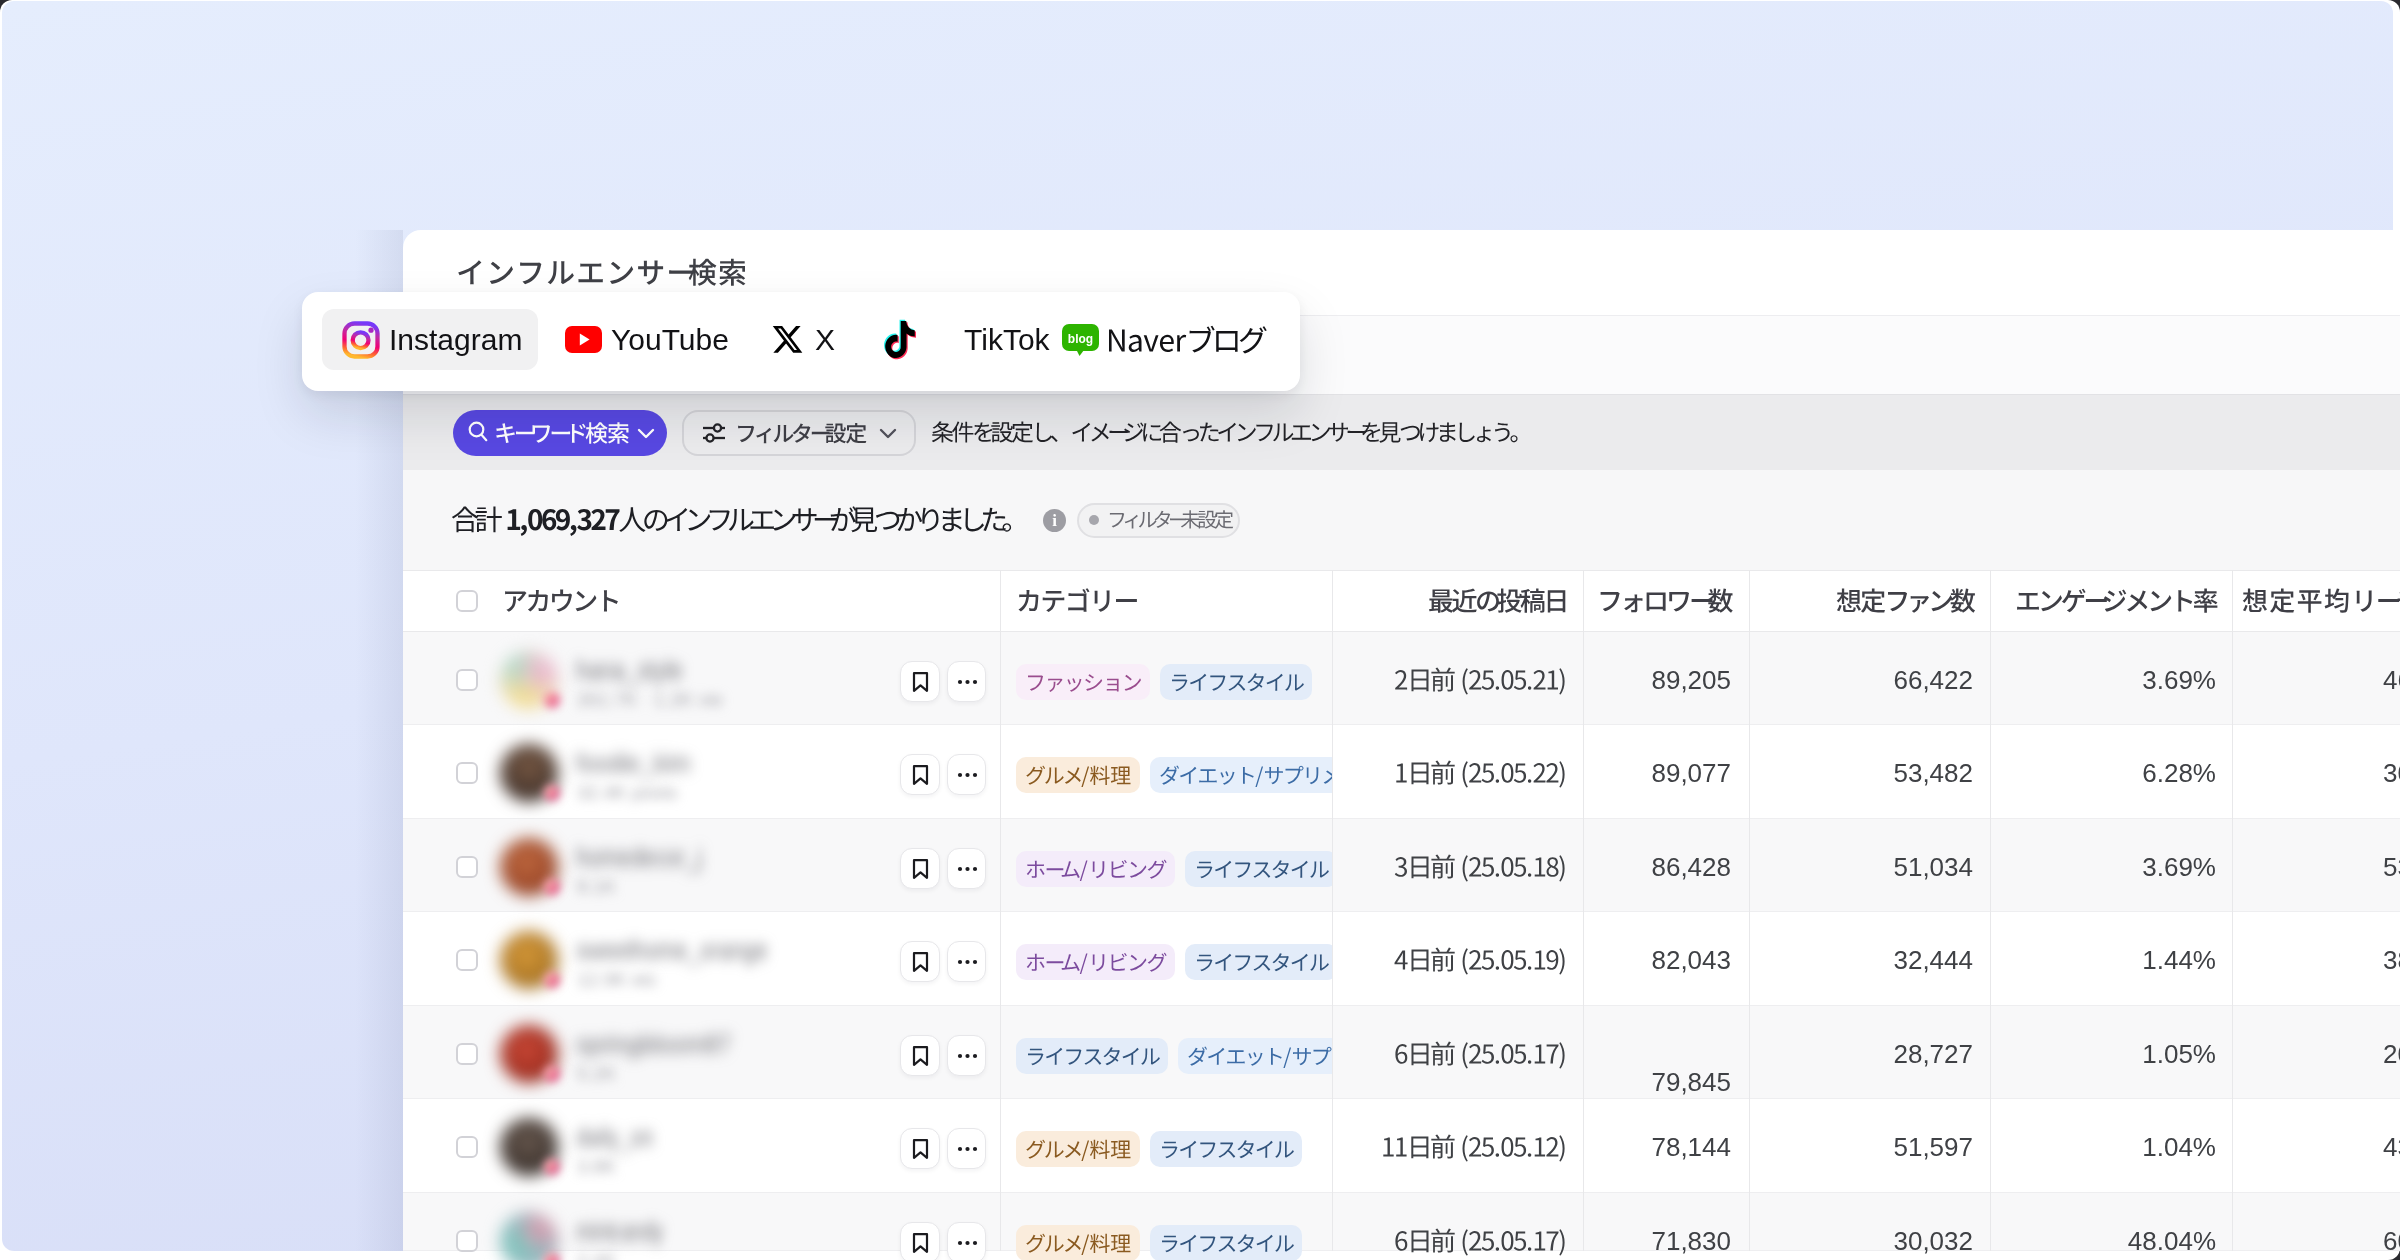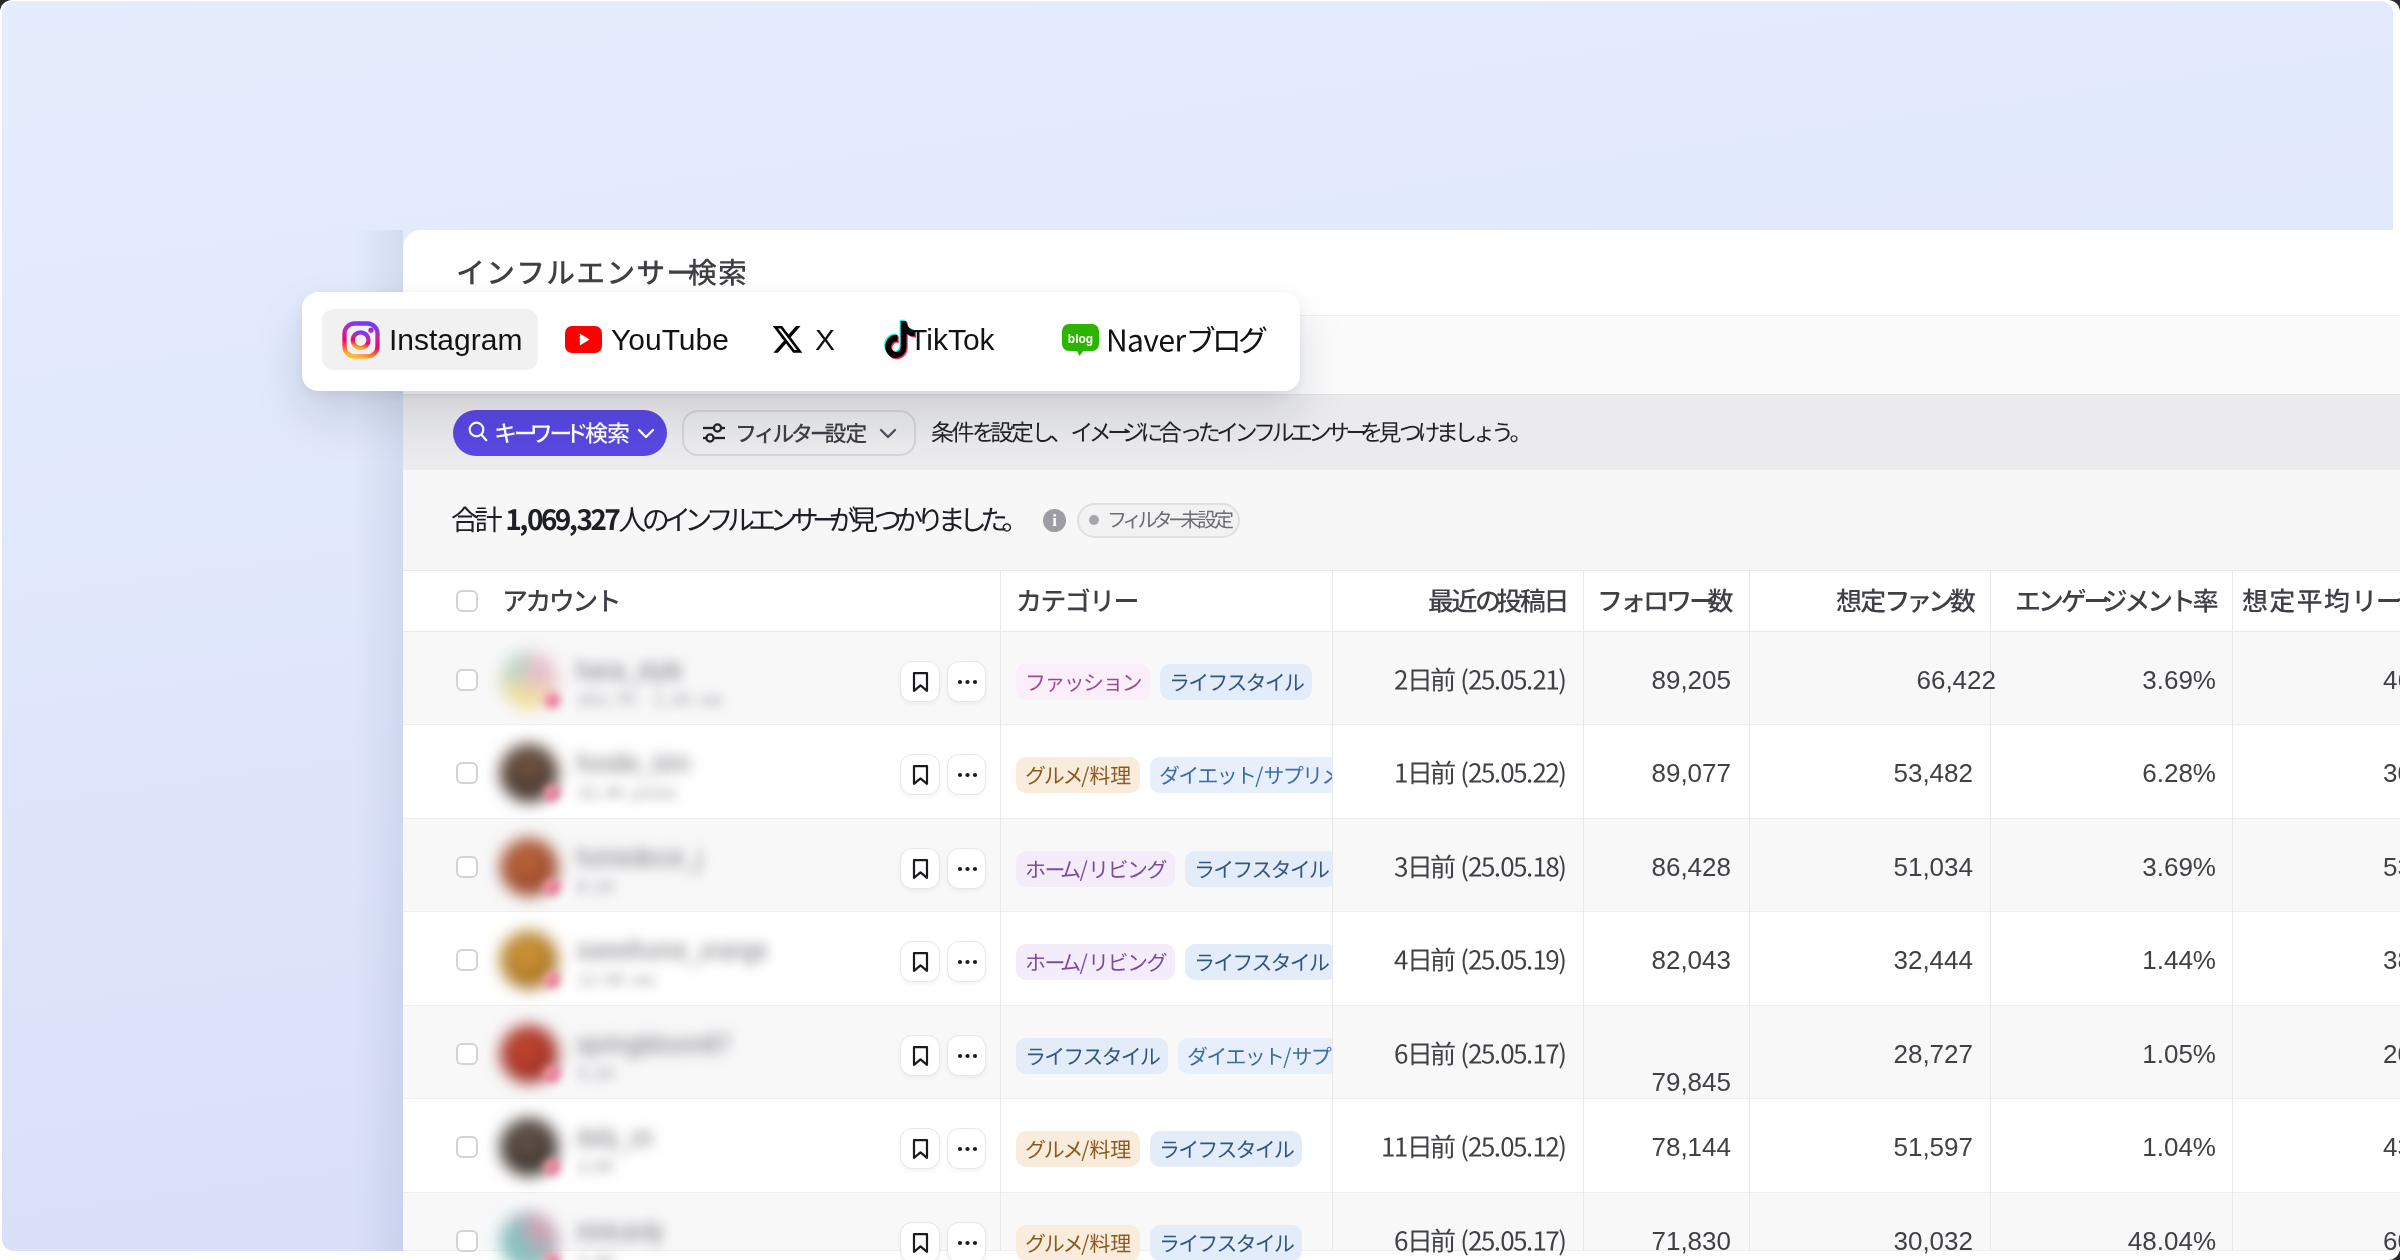--- a/index.html
+++ b/index.html
@@ -85,21 +85,21 @@
 <div class="lbl" style="left:611px;top:324px">YouTube</div>
 <svg class="t" style="left:771px;top:325px;z-index:12" width="33" height="31" viewBox="0 0 24 22.6">
 <path d="M18.244 0.75h3.308l-7.227 8.26 8.502 11.24H16.17l-5.214-6.817L4.99 20.25H1.68l7.73-8.835L1.254 0.75H8.08l4.713 6.231zm-1.161 17.52h1.833L7.084 2.626H5.117z" fill="#000"></path>
   </svg>
 <div class="lbl" style="left:815px;top:324px">X</div>
 <svg class="t" style="left:883px;top:321px;z-index:12" width="34" height="37" viewBox="0 0 24 24" preserveAspectRatio="none">
 <path d="M12.525.02c1.31-.02 2.61-.01 3.91-.02.08 1.53.63 3.09 1.75 4.17 1.12 1.11 2.7 1.62 4.24 1.79v4.03c-1.44-.05-2.89-.35-4.2-.97-.57-.26-1.1-.59-1.62-.93-.01 2.92.01 5.84-.02 8.75-.08 1.4-.54 2.79-1.35 3.94-1.31 1.92-3.58 3.17-5.91 3.21-1.43.08-2.86-.31-4.08-1.03-2.02-1.19-3.44-3.37-3.65-5.71-.02-.5-.03-1-.01-1.49.18-1.9 1.12-3.72 2.58-4.96 1.66-1.44 3.98-2.13 6.15-1.72.02 1.48-.04 2.96-.04 4.44-.99-.32-2.15-.23-3.02.37-.63.41-1.11 1.04-1.36 1.75-.21.51-.15 1.07-.14 1.61.24 1.64 1.82 3.02 3.5 2.87 1.12-.01 2.19-.66 2.77-1.61.19-.33.4-.67.41-1.06.1-1.79.06-3.57.07-5.36.01-4.03-.01-8.05.02-12.07z" fill="#25F4EE" transform="translate(-0.85,-0.8)"></path>
 <path d="M12.525.02c1.31-.02 2.61-.01 3.91-.02.08 1.53.63 3.09 1.75 4.17 1.12 1.11 2.7 1.62 4.24 1.79v4.03c-1.44-.05-2.89-.35-4.2-.97-.57-.26-1.1-.59-1.62-.93-.01 2.92.01 5.84-.02 8.75-.08 1.4-.54 2.79-1.35 3.94-1.31 1.92-3.58 3.17-5.91 3.21-1.43.08-2.86-.31-4.08-1.03-2.02-1.19-3.44-3.37-3.65-5.71-.02-.5-.03-1-.01-1.49.18-1.9 1.12-3.72 2.58-4.96 1.66-1.44 3.98-2.13 6.15-1.72.02 1.48-.04 2.96-.04 4.44-.99-.32-2.15-.23-3.02.37-.63.41-1.11 1.04-1.36 1.75-.21.51-.15 1.07-.14 1.61.24 1.64 1.82 3.02 3.5 2.87 1.12-.01 2.19-.66 2.77-1.61.19-.33.4-.67.41-1.06.1-1.79.06-3.57.07-5.36.01-4.03-.01-8.05.02-12.07z" fill="#FE2C55" transform="translate(0.85,0.85)"></path>
 <path d="M12.525.02c1.31-.02 2.61-.01 3.91-.02.08 1.53.63 3.09 1.75 4.17 1.12 1.11 2.7 1.62 4.24 1.79v4.03c-1.44-.05-2.89-.35-4.2-.97-.57-.26-1.1-.59-1.62-.93-.01 2.92.01 5.84-.02 8.75-.08 1.4-.54 2.79-1.35 3.94-1.31 1.92-3.58 3.17-5.91 3.21-1.43.08-2.86-.31-4.08-1.03-2.02-1.19-3.44-3.37-3.65-5.71-.02-.5-.03-1-.01-1.49.18-1.9 1.12-3.72 2.58-4.96 1.66-1.44 3.98-2.13 6.15-1.72.02 1.48-.04 2.96-.04 4.44-.99-.32-2.15-.23-3.02.37-.63.41-1.11 1.04-1.36 1.75-.21.51-.15 1.07-.14 1.61.24 1.64 1.82 3.02 3.5 2.87 1.12-.01 2.19-.66 2.77-1.61.19-.33.4-.67.41-1.06.1-1.79.06-3.57.07-5.36.01-4.03-.01-8.05.02-12.07z" fill="#000"></path>
 </svg>
-<div class="lbl" style="left:909px;top:324px">TikTok</div>
+<div class="lbl" style="left:964px;top:324px">TikTok</div>
 <svg class="t" style="left:1062px;top:324px;z-index:12" width="37" height="33" viewBox="0 0 37 33">
 <rect width="37" height="27" rx="7" fill="#2DB400"></rect>
 <path d="M14.5 26 L22 26 L17.5 32 Z" fill="#2DB400"></path>
 <text x="18.5" y="18.6" text-anchor="middle" font-family="Liberation Sans, sans-serif" font-weight="bold" font-size="12" fill="#fff">blog</text>
   </svg>
 <svg class="t" style="left:1106.0px;top:313.6px;z-index:12" width="162" height="39" viewBox="0 0 162 39">
     <path d="M3.0 0.0V-22.0H5.9L13.9 -8.1L16.3 -3.6H16.4Q16.3 -5.3 16.1 -7.1Q16.0 -8.8 16.0 -10.6V-22.0H18.7V0.0H15.8L7.8 -13.9L5.4 -18.4H5.3Q5.4 -16.7 5.5 -15.0Q5.6 -13.3 5.6 -11.5V0.0Z M27.5 0.4Q26.1 0.4 25.0 -0.1Q24.0 -0.7 23.3 -1.7Q22.7 -2.8 22.7 -4.2Q22.7 -6.9 25.1 -8.3Q27.5 -9.7 32.7 -10.3Q32.7 -11.4 32.4 -12.3Q32.2 -13.3 31.4 -13.8Q30.7 -14.4 29.4 -14.4Q27.9 -14.4 26.7 -13.9Q25.5 -13.3 24.5 -12.7L23.4 -14.6Q24.2 -15.1 25.2 -15.6Q26.1 -16.0 27.3 -16.4Q28.5 -16.7 29.8 -16.7Q31.8 -16.7 33.0 -15.9Q34.3 -15.0 34.9 -13.5Q35.5 -12.0 35.5 -10.0V0.0H33.2L33.0 -1.9H32.9Q31.7 -1.0 30.4 -0.3Q29.0 0.4 27.5 0.4ZM28.2 -1.8Q29.4 -1.8 30.5 -2.4Q31.5 -2.9 32.7 -4.0V-8.5Q30.0 -8.2 28.4 -7.6Q26.8 -7.1 26.1 -6.3Q25.4 -5.5 25.4 -4.4Q25.4 -3.0 26.2 -2.4Q27.0 -1.8 28.2 -1.8Z M43.6 0.0 37.7 -16.3H40.5L43.6 -7.0Q44.0 -5.8 44.4 -4.6Q44.7 -3.4 45.1 -2.2H45.2Q45.6 -3.4 46.0 -4.6Q46.4 -5.8 46.7 -7.0L49.8 -16.3H52.5L46.8 0.0Z M61.7 0.4Q59.6 0.4 57.8 -0.6Q56.0 -1.6 55.0 -3.5Q53.9 -5.5 53.9 -8.1Q53.9 -10.1 54.5 -11.7Q55.1 -13.3 56.2 -14.4Q57.2 -15.5 58.5 -16.1Q59.9 -16.7 61.3 -16.7Q63.3 -16.7 64.8 -15.8Q66.2 -14.8 67.0 -13.1Q67.8 -11.4 67.8 -9.1Q67.8 -8.6 67.7 -8.2Q67.7 -7.8 67.6 -7.5H56.7Q56.7 -5.8 57.4 -4.5Q58.1 -3.2 59.3 -2.5Q60.5 -1.8 62.1 -1.8Q63.3 -1.8 64.2 -2.1Q65.2 -2.5 66.1 -3.1L67.1 -1.3Q66.0 -0.6 64.7 -0.1Q63.4 0.4 61.7 0.4ZM56.6 -9.5H65.3Q65.3 -11.9 64.3 -13.2Q63.2 -14.5 61.3 -14.5Q60.2 -14.5 59.1 -13.9Q58.1 -13.3 57.5 -12.2Q56.8 -11.1 56.6 -9.5Z M71.2 0.0V-16.3H73.5L73.7 -13.3H73.8Q74.7 -14.9 75.9 -15.8Q77.1 -16.7 78.4 -16.7Q79.0 -16.7 79.4 -16.6Q79.8 -16.5 80.2 -16.4L79.7 -14.0Q79.2 -14.1 78.9 -14.2Q78.6 -14.2 78.1 -14.2Q77.1 -14.2 75.9 -13.4Q74.8 -12.5 74.0 -10.5V0.0Z M102.4 -24.9Q102.7 -24.4 103.2 -23.7Q103.6 -23.0 104.1 -22.3Q104.5 -21.6 104.8 -21.0L103.1 -20.2Q102.8 -20.9 102.4 -21.6Q102.0 -22.3 101.6 -23.0Q101.1 -23.7 100.7 -24.3ZM106.2 -25.7Q106.6 -25.2 107.1 -24.5Q107.5 -23.8 108.0 -23.1Q108.4 -22.3 108.7 -21.7L107.0 -21.0Q106.5 -21.9 105.9 -23.1Q105.2 -24.2 104.6 -25.0ZM105.1 -19.5Q104.9 -19.2 104.8 -18.9Q104.7 -18.5 104.6 -18.0Q104.4 -16.9 104.0 -15.4Q103.6 -14.0 103.1 -12.5Q102.5 -11.0 101.8 -9.5Q101.0 -8.1 100.2 -7.0Q98.8 -5.2 97.1 -3.7Q95.4 -2.2 93.3 -1.0Q91.1 0.2 88.4 1.1L86.3 -1.2Q89.2 -1.9 91.4 -3.0Q93.5 -4.1 95.1 -5.4Q96.8 -6.8 98.0 -8.4Q99.1 -9.8 99.9 -11.5Q100.7 -13.2 101.2 -15.0Q101.7 -16.7 101.9 -18.2Q101.5 -18.2 100.3 -18.2Q99.2 -18.2 97.6 -18.2Q96.0 -18.2 94.3 -18.2Q92.5 -18.2 90.9 -18.2Q89.4 -18.2 88.2 -18.2Q87.0 -18.2 86.6 -18.2Q85.7 -18.2 84.9 -18.2Q84.2 -18.1 83.6 -18.1V-20.7Q84.0 -20.7 84.5 -20.7Q85.0 -20.6 85.6 -20.6Q86.1 -20.5 86.6 -20.5Q87.0 -20.5 87.9 -20.5Q88.8 -20.5 90.1 -20.5Q91.4 -20.5 92.8 -20.5Q94.3 -20.5 95.7 -20.5Q97.1 -20.5 98.4 -20.5Q99.6 -20.5 100.5 -20.5Q101.4 -20.5 101.7 -20.5Q102.0 -20.5 102.4 -20.6Q102.8 -20.6 103.3 -20.7Z M110.2 -20.6Q111.1 -20.5 111.7 -20.5Q112.3 -20.5 112.9 -20.5Q113.2 -20.5 114.2 -20.5Q115.1 -20.5 116.5 -20.5Q117.9 -20.5 119.4 -20.5Q121.0 -20.5 122.5 -20.5Q124.1 -20.5 125.4 -20.5Q126.8 -20.5 127.7 -20.5Q128.7 -20.5 129.0 -20.5Q129.5 -20.5 130.2 -20.5Q130.9 -20.5 131.6 -20.5Q131.6 -20.0 131.6 -19.4Q131.5 -18.8 131.5 -18.2Q131.5 -17.9 131.5 -17.0Q131.5 -16.1 131.5 -14.9Q131.5 -13.6 131.5 -12.2Q131.5 -10.7 131.5 -9.3Q131.5 -7.8 131.5 -6.6Q131.5 -5.4 131.5 -4.5Q131.5 -3.7 131.5 -3.4Q131.5 -3.1 131.6 -2.5Q131.6 -2.0 131.6 -1.4Q131.6 -0.8 131.6 -0.4Q131.6 0.1 131.6 0.2H129.0Q129.0 0.0 129.0 -0.5Q129.1 -1.1 129.1 -1.8Q129.1 -2.5 129.1 -3.1Q129.1 -3.3 129.1 -4.3Q129.1 -5.2 129.1 -6.6Q129.1 -7.9 129.1 -9.5Q129.1 -11.1 129.1 -12.6Q129.1 -14.1 129.1 -15.4Q129.1 -16.6 129.1 -17.4Q129.1 -18.1 129.1 -18.1H112.7Q112.7 -18.1 112.7 -17.4Q112.7 -16.6 112.7 -15.4Q112.7 -14.1 112.7 -12.6Q112.7 -11.1 112.7 -9.5Q112.7 -8.0 112.7 -6.6Q112.7 -5.3 112.7 -4.3Q112.7 -3.4 112.7 -3.1Q112.7 -2.7 112.7 -2.2Q112.7 -1.7 112.7 -1.2Q112.7 -0.7 112.7 -0.3Q112.7 0.0 112.7 0.2H110.2Q110.2 0.0 110.2 -0.4Q110.2 -0.8 110.2 -1.4Q110.2 -1.9 110.2 -2.5Q110.2 -3.0 110.2 -3.4Q110.2 -3.7 110.2 -4.6Q110.2 -5.4 110.2 -6.7Q110.2 -8.0 110.2 -9.4Q110.2 -10.9 110.2 -12.3Q110.2 -13.8 110.2 -15.0Q110.2 -16.3 110.2 -17.1Q110.2 -18.0 110.2 -18.2Q110.2 -18.7 110.2 -19.4Q110.2 -20.0 110.2 -20.6ZM130.1 -3.9V-1.5H111.5V-3.9Z M154.9 -24.0Q155.2 -23.5 155.7 -22.7Q156.1 -22.0 156.6 -21.3Q157.0 -20.5 157.3 -19.9L155.7 -19.2Q155.2 -20.1 154.5 -21.3Q153.9 -22.5 153.3 -23.3ZM158.1 -25.2Q158.6 -24.7 159.0 -23.9Q159.5 -23.2 159.9 -22.4Q160.4 -21.7 160.7 -21.1L159.0 -20.4Q158.6 -21.4 157.9 -22.5Q157.2 -23.7 156.6 -24.5ZM156.8 -18.0Q156.7 -17.7 156.5 -17.3Q156.3 -16.8 156.2 -16.4Q155.8 -14.9 155.0 -13.1Q154.3 -11.4 153.2 -9.6Q152.2 -7.7 150.8 -6.1Q148.8 -3.6 145.9 -1.6Q143.1 0.5 138.9 2.1L136.7 0.1Q139.5 -0.7 141.7 -1.9Q143.9 -3.0 145.6 -4.4Q147.3 -5.8 148.7 -7.4Q149.9 -8.8 150.8 -10.5Q151.8 -12.1 152.5 -13.8Q153.2 -15.4 153.5 -16.8H142.4L143.3 -19.0Q143.7 -19.0 144.7 -19.0Q145.7 -19.0 146.9 -19.0Q148.2 -19.0 149.5 -19.0Q150.7 -19.0 151.7 -19.0Q152.6 -19.0 152.9 -19.0Q153.5 -19.0 154.0 -19.0Q154.5 -19.1 154.9 -19.2ZM146.8 -22.6Q146.4 -22.0 146.1 -21.3Q145.7 -20.6 145.5 -20.2Q144.6 -18.6 143.2 -16.7Q141.9 -14.8 140.0 -12.9Q138.2 -11.0 135.7 -9.4L133.7 -11.0Q135.6 -12.1 137.1 -13.5Q138.7 -14.8 139.8 -16.2Q141.0 -17.6 141.8 -18.8Q142.6 -20.1 143.1 -21.1Q143.3 -21.5 143.6 -22.2Q143.9 -22.9 144.0 -23.5Z" fill="#131316" transform="translate(0,37.50)"></path>
   </svg>
 <div style="position:absolute;left:453px;top:410px;width:214px;height:46px;border-radius:23px;background:#5848e2;z-index:5"></div>
 <svg class="t" style="left:467px;top:420px;z-index:6" width="24" height="25" viewBox="0 0 24 25">
@@ -163,21 +163,21 @@
     </svg>
     <div style="position:absolute;left:159px;top:0;width:152px;height:36px;border-radius:10px;background:#e3ecf9"></div>
     <svg style="position:absolute;left:168.0px;top:-0.5px;overflow:visible" width="138" height="28" viewBox="0 0 138 28">
       <path d="M4.9 -15.6Q5.3 -15.6 5.8 -15.6Q6.2 -15.5 6.7 -15.5Q7.1 -15.5 7.9 -15.5Q8.7 -15.5 9.8 -15.5Q10.8 -15.5 11.9 -15.5Q12.9 -15.5 13.8 -15.5Q14.6 -15.5 15.0 -15.5Q15.5 -15.5 16.0 -15.6Q16.5 -15.6 16.9 -15.6V-13.9Q16.5 -13.9 16.0 -13.9Q15.5 -14.0 15.0 -14.0Q14.6 -14.0 13.8 -14.0Q13.0 -14.0 11.9 -14.0Q10.8 -14.0 9.8 -14.0Q8.7 -14.0 7.9 -14.0Q7.1 -14.0 6.7 -14.0Q6.3 -14.0 5.8 -13.9Q5.3 -13.9 4.9 -13.9ZM18.4 -10.1Q18.4 -10.0 18.3 -9.8Q18.2 -9.6 18.2 -9.5Q17.7 -7.9 17.0 -6.4Q16.3 -4.8 15.1 -3.5Q13.4 -1.7 11.5 -0.7Q9.6 0.3 7.6 0.9L6.3 -0.6Q8.5 -1.1 10.4 -2.1Q12.3 -3.1 13.7 -4.5Q14.6 -5.5 15.3 -6.7Q15.9 -8.0 16.2 -9.1Q15.9 -9.1 15.3 -9.1Q14.7 -9.1 13.7 -9.1Q12.8 -9.1 11.7 -9.1Q10.7 -9.1 9.6 -9.1Q8.5 -9.1 7.6 -9.1Q6.7 -9.1 6.0 -9.1Q5.3 -9.1 5.0 -9.1Q4.6 -9.1 4.1 -9.1Q3.5 -9.1 3.0 -9.0V-10.8Q3.6 -10.8 4.1 -10.7Q4.6 -10.7 5.0 -10.7Q5.3 -10.7 5.9 -10.7Q6.6 -10.7 7.5 -10.7Q8.4 -10.7 9.5 -10.7Q10.5 -10.7 11.6 -10.7Q12.7 -10.7 13.6 -10.7Q14.5 -10.7 15.2 -10.7Q15.9 -10.7 16.1 -10.7Q16.4 -10.7 16.8 -10.7Q17.1 -10.8 17.2 -10.8Z M21.0 -7.6Q23.7 -8.3 26.0 -9.4Q28.4 -10.4 30.1 -11.5Q31.2 -12.2 32.3 -13.0Q33.3 -13.8 34.2 -14.7Q35.2 -15.6 35.9 -16.4L37.3 -15.1Q36.4 -14.2 35.3 -13.3Q34.3 -12.4 33.2 -11.6Q32.0 -10.7 30.8 -10.0Q29.7 -9.3 28.2 -8.5Q26.7 -7.8 25.1 -7.1Q23.5 -6.5 21.8 -5.9ZM29.8 -10.6 31.6 -11.2V-1.6Q31.6 -1.2 31.6 -0.8Q31.6 -0.3 31.6 0.1Q31.7 0.4 31.7 0.6H29.7Q29.7 0.4 29.7 0.1Q29.8 -0.3 29.8 -0.8Q29.8 -1.2 29.8 -1.6Z M56.4 -14.0Q56.3 -13.7 56.2 -13.5Q56.1 -13.2 56.1 -12.9Q55.9 -12.1 55.6 -11.1Q55.3 -10.1 54.9 -9.0Q54.6 -8.0 54.0 -7.0Q53.5 -6.0 52.9 -5.2Q52.0 -3.9 50.8 -2.9Q49.6 -1.8 48.1 -1.0Q46.6 -0.2 44.7 0.5L43.2 -1.1Q45.3 -1.6 46.8 -2.4Q48.3 -3.1 49.4 -4.1Q50.5 -5.1 51.4 -6.2Q52.2 -7.1 52.7 -8.3Q53.3 -9.5 53.7 -10.8Q54.0 -12.0 54.2 -13.0Q53.9 -13.0 53.0 -13.0Q52.2 -13.0 51.1 -13.0Q50.0 -13.0 48.8 -13.0Q47.6 -13.0 46.5 -13.0Q45.4 -13.0 44.5 -13.0Q43.7 -13.0 43.4 -13.0Q42.8 -13.0 42.3 -13.0Q41.7 -13.0 41.3 -12.9V-14.8Q41.6 -14.8 42.0 -14.7Q42.3 -14.7 42.7 -14.7Q43.1 -14.7 43.4 -14.7Q43.7 -14.7 44.3 -14.7Q45.0 -14.7 45.9 -14.7Q46.8 -14.7 47.8 -14.7Q48.8 -14.7 49.8 -14.7Q50.8 -14.7 51.7 -14.7Q52.5 -14.7 53.2 -14.7Q53.8 -14.7 54.0 -14.7Q54.2 -14.7 54.5 -14.7Q54.8 -14.7 55.1 -14.8Z M74.2 -14.0Q74.1 -13.9 74.0 -13.6Q73.8 -13.3 73.7 -13.1Q73.3 -12.1 72.6 -10.8Q72.0 -9.6 71.2 -8.4Q70.4 -7.2 69.5 -6.2Q68.4 -4.9 67.0 -3.6Q65.6 -2.4 64.1 -1.4Q62.5 -0.3 60.9 0.5L59.5 -0.9Q61.2 -1.6 62.8 -2.6Q64.4 -3.6 65.7 -4.8Q67.1 -6.0 68.2 -7.2Q68.9 -8.0 69.6 -9.0Q70.3 -10.0 70.9 -11.1Q71.4 -12.2 71.7 -13.0Q71.5 -13.0 70.9 -13.0Q70.2 -13.0 69.4 -13.0Q68.5 -13.0 67.6 -13.0Q66.6 -13.0 65.8 -13.0Q64.9 -13.0 64.3 -13.0Q63.7 -13.0 63.5 -13.0Q63.1 -13.0 62.7 -13.0Q62.2 -13.0 61.8 -13.0Q61.5 -12.9 61.4 -12.9V-14.8Q61.5 -14.8 61.9 -14.8Q62.3 -14.7 62.7 -14.7Q63.2 -14.7 63.5 -14.7Q63.7 -14.7 64.3 -14.7Q64.9 -14.7 65.8 -14.7Q66.6 -14.7 67.5 -14.7Q68.5 -14.7 69.3 -14.7Q70.2 -14.7 70.8 -14.7Q71.4 -14.7 71.6 -14.7Q72.1 -14.7 72.5 -14.7Q72.9 -14.8 73.2 -14.9ZM69.8 -7.3Q70.7 -6.6 71.6 -5.7Q72.5 -4.9 73.4 -3.9Q74.2 -3.0 75.0 -2.2Q75.8 -1.4 76.3 -0.7L74.8 0.6Q74.1 -0.4 73.1 -1.6Q72.0 -2.8 70.9 -3.9Q69.7 -5.1 68.6 -6.1Z M85.3 -9.6Q86.3 -9.0 87.4 -8.3Q88.5 -7.6 89.6 -6.8Q90.7 -6.1 91.7 -5.3Q92.7 -4.6 93.5 -3.9L92.3 -2.5Q91.6 -3.2 90.6 -3.9Q89.6 -4.7 88.5 -5.5Q87.3 -6.3 86.2 -7.1Q85.1 -7.9 84.2 -8.5ZM94.9 -13.5Q94.8 -13.2 94.6 -12.9Q94.5 -12.6 94.4 -12.3Q94.1 -11.3 93.6 -10.0Q93.0 -8.8 92.3 -7.5Q91.5 -6.3 90.6 -5.1Q89.2 -3.4 87.1 -1.8Q85.0 -0.2 82.0 0.9L80.5 -0.4Q82.4 -1.0 84.0 -1.9Q85.6 -2.8 86.9 -3.8Q88.2 -4.9 89.1 -6.0Q90.0 -7.0 90.6 -8.2Q91.3 -9.3 91.8 -10.5Q92.3 -11.6 92.6 -12.6H84.8L85.5 -14.1H92.1Q92.6 -14.1 92.9 -14.1Q93.3 -14.2 93.5 -14.3ZM87.8 -16.5Q87.6 -16.1 87.3 -15.6Q87.0 -15.1 86.9 -14.8Q86.3 -13.7 85.3 -12.3Q84.3 -10.9 82.9 -9.6Q81.6 -8.2 79.9 -7.0L78.5 -8.1Q80.3 -9.2 81.6 -10.6Q83.0 -11.9 83.9 -13.2Q84.8 -14.5 85.2 -15.4Q85.4 -15.7 85.6 -16.2Q85.8 -16.7 85.9 -17.1Z M97.5 -7.6Q100.2 -8.3 102.6 -9.4Q105.0 -10.4 106.7 -11.5Q107.8 -12.2 108.8 -13.0Q109.9 -13.8 110.8 -14.7Q111.7 -15.6 112.4 -16.4L113.8 -15.1Q112.9 -14.2 111.9 -13.3Q110.9 -12.4 109.7 -11.6Q108.6 -10.7 107.4 -10.0Q106.2 -9.3 104.8 -8.5Q103.3 -7.8 101.7 -7.1Q100.0 -6.5 98.4 -5.9ZM106.4 -10.6 108.2 -11.2V-1.6Q108.2 -1.2 108.2 -0.8Q108.2 -0.3 108.2 0.1Q108.2 0.4 108.3 0.6H106.2Q106.3 0.4 106.3 0.1Q106.3 -0.3 106.3 -0.8Q106.4 -1.2 106.4 -1.6Z M125.9 -0.4Q125.9 -0.7 126.0 -1.0Q126.0 -1.3 126.0 -1.6Q126.0 -1.8 126.0 -2.5Q126.0 -3.3 126.0 -4.3Q126.0 -5.3 126.0 -6.6Q126.0 -7.8 126.0 -9.0Q126.0 -10.2 126.0 -11.3Q126.0 -12.4 126.0 -13.1Q126.0 -13.9 126.0 -14.2Q126.0 -14.8 125.9 -15.2Q125.9 -15.6 125.9 -15.8H127.8Q127.8 -15.6 127.8 -15.2Q127.7 -14.8 127.7 -14.2Q127.7 -13.9 127.7 -13.2Q127.7 -12.4 127.7 -11.3Q127.7 -10.3 127.7 -9.1Q127.7 -7.9 127.7 -6.7Q127.7 -5.5 127.7 -4.5Q127.7 -3.5 127.7 -2.9Q127.7 -2.2 127.7 -2.1Q128.7 -2.5 129.8 -3.3Q130.9 -4.0 132.0 -5.1Q133.1 -6.1 133.9 -7.2L134.9 -5.8Q134.0 -4.6 132.7 -3.5Q131.5 -2.4 130.2 -1.5Q128.9 -0.6 127.7 0.0Q127.4 0.1 127.3 0.3Q127.1 0.4 127.0 0.5ZM116.2 -0.5Q117.6 -1.5 118.5 -2.8Q119.4 -4.2 119.9 -5.7Q120.1 -6.4 120.3 -7.5Q120.4 -8.6 120.4 -9.8Q120.5 -11.0 120.5 -12.1Q120.5 -13.3 120.5 -14.2Q120.5 -14.6 120.5 -15.0Q120.4 -15.4 120.4 -15.7H122.3Q122.3 -15.6 122.3 -15.3Q122.3 -15.1 122.2 -14.8Q122.2 -14.5 122.2 -14.2Q122.2 -13.3 122.2 -12.1Q122.2 -10.9 122.1 -9.6Q122.0 -8.3 121.9 -7.2Q121.8 -6.0 121.6 -5.2Q121.1 -3.6 120.1 -2.1Q119.2 -0.6 117.8 0.5Z" fill="#33557e" transform="translate(0,26.25)"></path>
     </svg>
   </div>
 <svg class="t" style="left:1394.0px;top:657.1px;z-index:6" width="176" height="34" viewBox="0 0 176 34">
     <path d="M1.2 0.0V-1.4Q4.1 -4.0 6.1 -6.2Q8.0 -8.4 8.9 -10.2Q9.9 -12.1 9.9 -13.7Q9.9 -14.8 9.5 -15.6Q9.1 -16.5 8.3 -17.0Q7.6 -17.5 6.4 -17.5Q5.2 -17.5 4.2 -16.8Q3.2 -16.2 2.4 -15.3L1.0 -16.6Q2.2 -17.9 3.5 -18.6Q4.8 -19.4 6.7 -19.4Q8.4 -19.4 9.6 -18.7Q10.9 -18.0 11.5 -16.8Q12.2 -15.5 12.2 -13.8Q12.2 -11.9 11.3 -10.0Q10.3 -8.0 8.6 -6.0Q7.0 -4.0 4.7 -1.9Q5.5 -1.9 6.3 -2.0Q7.1 -2.0 7.8 -2.0H13.1V0.0Z M17.5 -20.1H34.5V1.7H32.4V-18.1H19.5V1.8H17.5ZM18.8 -11.1H33.3V-9.1H18.8ZM18.8 -1.9H33.3V0.1H18.8Z M37.4 -17.7H60.7V-15.9H37.4ZM40.1 -9.4H47.4V-7.8H40.1ZM40.1 -5.2H47.4V-3.7H40.1ZM51.8 -13.4H53.6V-2.7H51.8ZM46.7 -13.6H48.6V-0.2Q48.6 0.6 48.4 1.0Q48.2 1.4 47.7 1.6Q47.1 1.9 46.2 1.9Q45.4 2.0 44.0 2.0Q44.0 1.6 43.8 1.1Q43.6 0.6 43.4 0.2Q44.4 0.3 45.2 0.3Q46.0 0.3 46.2 0.3Q46.5 0.3 46.6 0.2Q46.7 0.1 46.7 -0.2ZM57.0 -14.2H59.0V-0.4Q59.0 0.5 58.7 1.0Q58.5 1.4 57.9 1.6Q57.3 1.9 56.3 1.9Q55.3 2.0 53.8 2.0Q53.7 1.6 53.5 1.0Q53.3 0.5 53.1 0.1Q54.2 0.2 55.2 0.2Q56.2 0.2 56.5 0.1Q56.8 0.1 56.9 0.0Q57.0 -0.1 57.0 -0.4ZM41.5 -21.2 43.3 -21.9Q44.0 -21.1 44.8 -20.0Q45.5 -19.0 45.9 -18.2L44.0 -17.5Q43.6 -18.3 42.9 -19.3Q42.2 -20.4 41.5 -21.2ZM54.9 -22.0 56.9 -21.3Q56.2 -20.1 55.4 -18.8Q54.5 -17.6 53.8 -16.7L52.1 -17.3Q52.6 -17.9 53.1 -18.8Q53.6 -19.6 54.1 -20.4Q54.5 -21.3 54.9 -22.0ZM39.1 -13.6H47.3V-11.9H40.9V1.9H39.1Z M72.4 5.1Q70.6 2.2 69.6 -1.0Q68.6 -4.2 68.6 -8.1Q68.6 -11.9 69.6 -15.1Q70.6 -18.4 72.4 -21.3L73.9 -20.6Q72.2 -17.8 71.4 -14.6Q70.6 -11.4 70.6 -8.1Q70.6 -4.8 71.4 -1.5Q72.2 1.7 73.9 4.4Z M75.2 0.0V-1.4Q78.2 -4.0 80.1 -6.2Q82.1 -8.4 83.0 -10.2Q83.9 -12.1 83.9 -13.7Q83.9 -14.8 83.5 -15.6Q83.2 -16.5 82.4 -17.0Q81.6 -17.5 80.4 -17.5Q79.3 -17.5 78.3 -16.8Q77.3 -16.2 76.5 -15.3L75.1 -16.6Q76.2 -17.9 77.6 -18.6Q78.9 -19.4 80.7 -19.4Q82.4 -19.4 83.7 -18.7Q84.9 -18.0 85.6 -16.8Q86.3 -15.5 86.3 -13.8Q86.3 -11.9 85.3 -10.0Q84.4 -8.0 82.7 -6.0Q81.0 -4.0 78.8 -1.9Q79.5 -1.9 80.4 -2.0Q81.2 -2.0 81.9 -2.0H87.2V0.0Z M93.7 0.3Q92.2 0.3 91.1 -0.0Q90.0 -0.4 89.1 -1.0Q88.3 -1.5 87.6 -2.2L88.8 -3.8Q89.4 -3.2 90.0 -2.7Q90.7 -2.2 91.5 -1.9Q92.4 -1.6 93.5 -1.6Q94.6 -1.6 95.5 -2.2Q96.5 -2.7 97.0 -3.7Q97.5 -4.8 97.5 -6.1Q97.5 -8.2 96.5 -9.3Q95.4 -10.5 93.6 -10.5Q92.7 -10.5 92.0 -10.2Q91.3 -9.9 90.4 -9.4L89.2 -10.2L89.8 -19.1H99.0V-17.0H91.8L91.4 -11.5Q92.0 -11.9 92.7 -12.1Q93.4 -12.3 94.2 -12.3Q95.8 -12.3 97.1 -11.6Q98.4 -11.0 99.2 -9.6Q100.0 -8.3 100.0 -6.2Q100.0 -4.1 99.1 -2.7Q98.2 -1.2 96.7 -0.4Q95.3 0.3 93.7 0.3Z M103.4 0.3Q102.7 0.3 102.2 -0.2Q101.7 -0.7 101.7 -1.5Q101.7 -2.3 102.2 -2.8Q102.7 -3.3 103.4 -3.3Q104.1 -3.3 104.6 -2.8Q105.1 -2.3 105.1 -1.5Q105.1 -0.7 104.6 -0.2Q104.1 0.3 103.4 0.3Z M113.5 0.3Q111.7 0.3 110.3 -0.7Q109.0 -1.8 108.2 -4.1Q107.5 -6.3 107.5 -9.6Q107.5 -12.9 108.2 -15.1Q109.0 -17.3 110.3 -18.3Q111.7 -19.4 113.5 -19.4Q115.3 -19.4 116.6 -18.3Q117.9 -17.2 118.7 -15.1Q119.4 -12.9 119.4 -9.6Q119.4 -6.3 118.7 -4.1Q117.9 -1.8 116.6 -0.7Q115.3 0.3 113.5 0.3ZM113.5 -1.6Q114.5 -1.6 115.4 -2.4Q116.2 -3.3 116.6 -5.0Q117.1 -6.8 117.1 -9.6Q117.1 -12.4 116.6 -14.1Q116.2 -15.9 115.4 -16.7Q114.5 -17.5 113.5 -17.5Q112.4 -17.5 111.6 -16.7Q110.7 -15.9 110.3 -14.1Q109.8 -12.4 109.8 -9.6Q109.8 -6.8 110.3 -5.0Q110.7 -3.3 111.6 -2.4Q112.4 -1.6 113.5 -1.6Z M125.9 0.3Q124.4 0.3 123.3 -0.0Q122.2 -0.4 121.3 -1.0Q120.5 -1.5 119.8 -2.2L121.0 -3.8Q121.5 -3.2 122.2 -2.7Q122.9 -2.2 123.7 -1.9Q124.6 -1.6 125.7 -1.6Q126.8 -1.6 127.7 -2.2Q128.6 -2.7 129.2 -3.7Q129.7 -4.8 129.7 -6.1Q129.7 -8.2 128.7 -9.3Q127.6 -10.5 125.8 -10.5Q124.8 -10.5 124.1 -10.2Q123.4 -9.9 122.6 -9.4L121.4 -10.2L122.0 -19.1H131.2V-17.0H124.0L123.5 -11.5Q124.2 -11.9 124.9 -12.1Q125.5 -12.3 126.4 -12.3Q128.0 -12.3 129.3 -11.6Q130.6 -11.0 131.4 -9.6Q132.1 -8.3 132.1 -6.2Q132.1 -4.1 131.2 -2.7Q130.4 -1.2 128.9 -0.4Q127.5 0.3 125.9 0.3Z M135.6 0.3Q134.9 0.3 134.4 -0.2Q133.9 -0.7 133.9 -1.5Q133.9 -2.3 134.4 -2.8Q134.9 -3.3 135.6 -3.3Q136.3 -3.3 136.8 -2.8Q137.3 -2.3 137.3 -1.5Q137.3 -0.7 136.8 -0.2Q136.3 0.3 135.6 0.3Z M139.6 0.0V-1.4Q142.6 -4.0 144.5 -6.2Q146.4 -8.4 147.4 -10.2Q148.3 -12.1 148.3 -13.7Q148.3 -14.8 147.9 -15.6Q147.5 -16.5 146.8 -17.0Q146.0 -17.5 144.8 -17.5Q143.6 -17.5 142.6 -16.8Q141.6 -16.2 140.8 -15.3L139.5 -16.6Q140.6 -17.9 141.9 -18.6Q143.3 -19.4 145.1 -19.4Q146.8 -19.4 148.0 -18.7Q149.3 -18.0 150.0 -16.8Q150.6 -15.5 150.6 -13.8Q150.6 -11.9 149.7 -10.0Q148.8 -8.0 147.1 -6.0Q145.4 -4.0 143.1 -1.9Q143.9 -1.9 144.7 -2.0Q145.6 -2.0 146.3 -2.0H151.5V0.0Z M153.6 0.0V-2.0H157.8V-16.2H154.4V-17.7Q155.7 -17.9 156.7 -18.3Q157.6 -18.6 158.4 -19.1H160.2V-2.0H164.0V0.0Z M166.7 5.1 165.3 4.4Q166.9 1.7 167.8 -1.5Q168.6 -4.8 168.6 -8.1Q168.6 -11.4 167.8 -14.6Q166.9 -17.8 165.3 -20.6L166.7 -21.3Q168.5 -18.4 169.6 -15.1Q170.6 -11.9 170.6 -8.1Q170.6 -4.2 169.6 -1.0Q168.5 2.2 166.7 5.1Z" fill="#3f4145" transform="translate(0,32.50)"></path>
   </svg>
 <div class="num" style="right:669px;top:664px">89,205</div>
-<div class="num" style="right:404px;top:664px">66,422</div>
+<div class="num" style="right:427px;top:664px">66,422</div>
 <div class="num" style="right:184px;top:664px">3.69%</div>
 <div class="num" style="left:2383px;right:auto;top:664px">46,512</div>
 <div style="position:absolute;left:456px;top:762px;width:22px;height:22px;border:2px solid #d2d2d7;border-radius:6px;background:#fff;box-sizing:border-box;z-index:5"></div>
 <div style="position:absolute;left:500px;top:744px;width:58px;height:58px;border-radius:50%;background:radial-gradient(circle at 50% 38%,#7a5a44,#3a2d28 78%);filter:blur(8px);z-index:5"></div>
 <div style="position:absolute;left:544px;top:785px;width:16px;height:16px;border-radius:50%;background:radial-gradient(circle at 35% 35%,#f8a8a0,#e85f93 65%,#cf4f9e);filter:blur(4px);z-index:5"></div>
 <div style="position:absolute;left:576px;top:748px;width:148px;height:30px;z-index:5;overflow:visible"><span style="display:inline-block;font-family:'Liberation Sans',sans-serif;font-size:26px;font-weight:400;color:#6b6b72;filter:blur(7px);white-space:nowrap;transform:scaleX(0.91);transform-origin:left">foodie_kim</span></div>
 <div style="position:absolute;left:577px;top:782px;width:92px;height:24px;z-index:5"><span style="display:inline-block;font-family:'Liberation Sans',sans-serif;font-size:19px;color:#a5a5ab;filter:blur(5.5px);white-space:nowrap">32.4K posts</span></div>
 <div style="position:absolute;border:1.5px solid #e7e7ea;border-radius:12px;background:#fff;box-sizing:border-box;box-shadow:0 2px 4px rgba(20,20,30,.05);left:900px;top:754px;width:40px;height:41px;z-index:5">
     <svg style="position:absolute;left:10px;top:9px" width="19" height="22" viewBox="0 0 19 22">
       <path d="M3 2.2 H16 V19.8 L9.5 14.4 L3 19.8 Z" fill="none" stroke="#1b1b1f" stroke-width="2.2" stroke-linejoin="round"></path>

